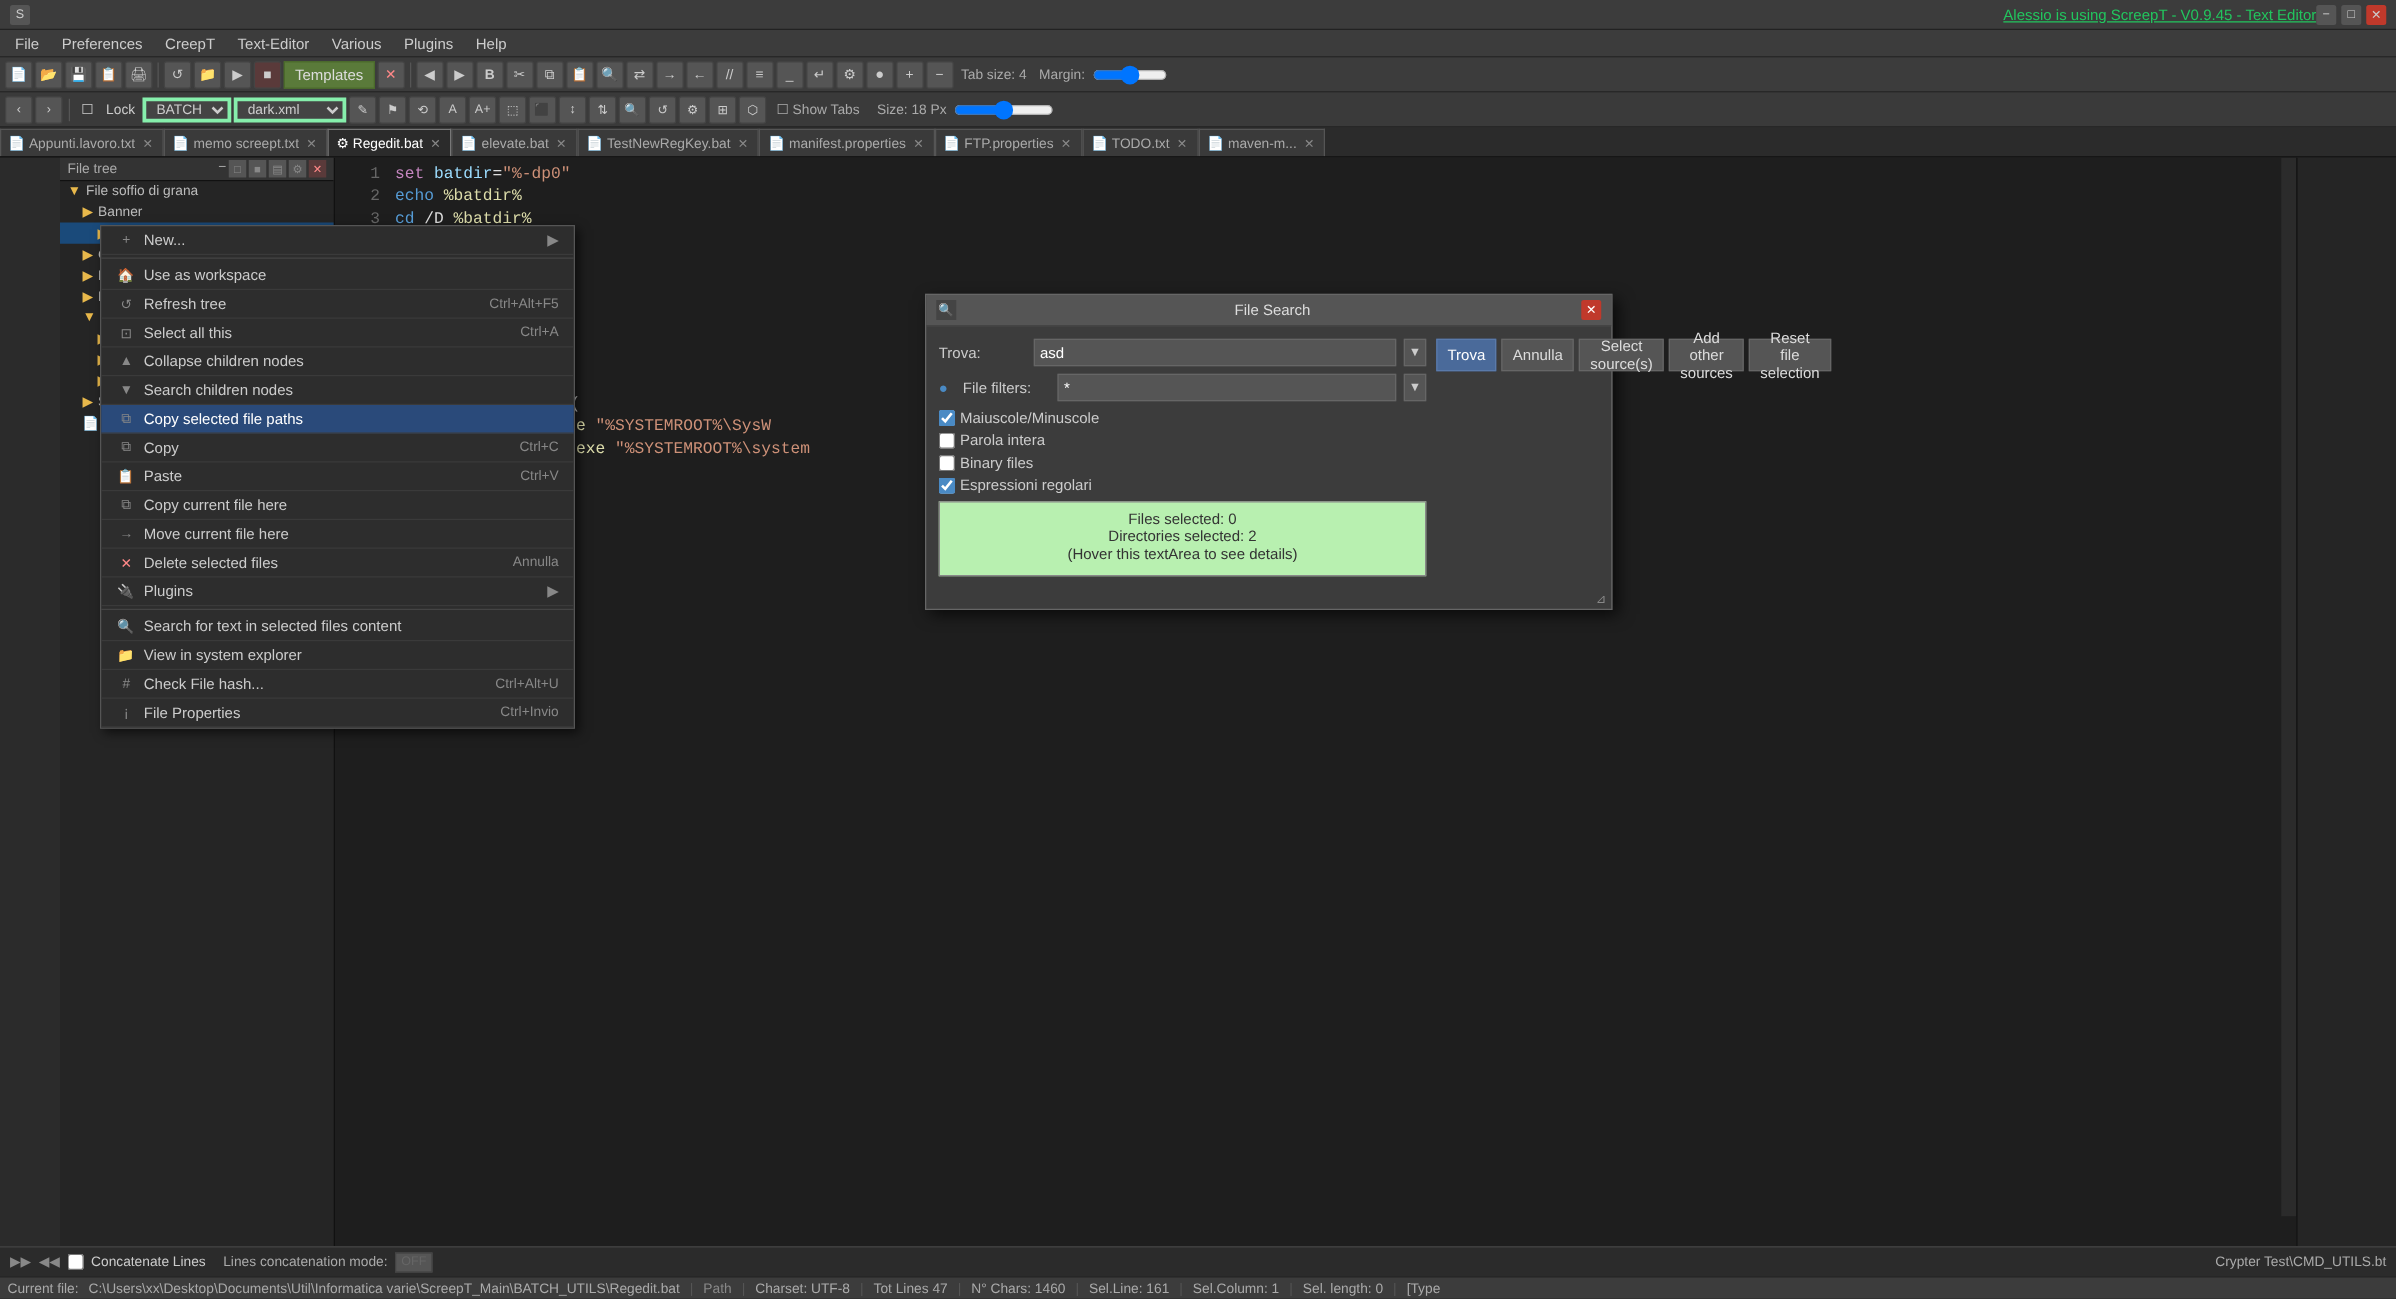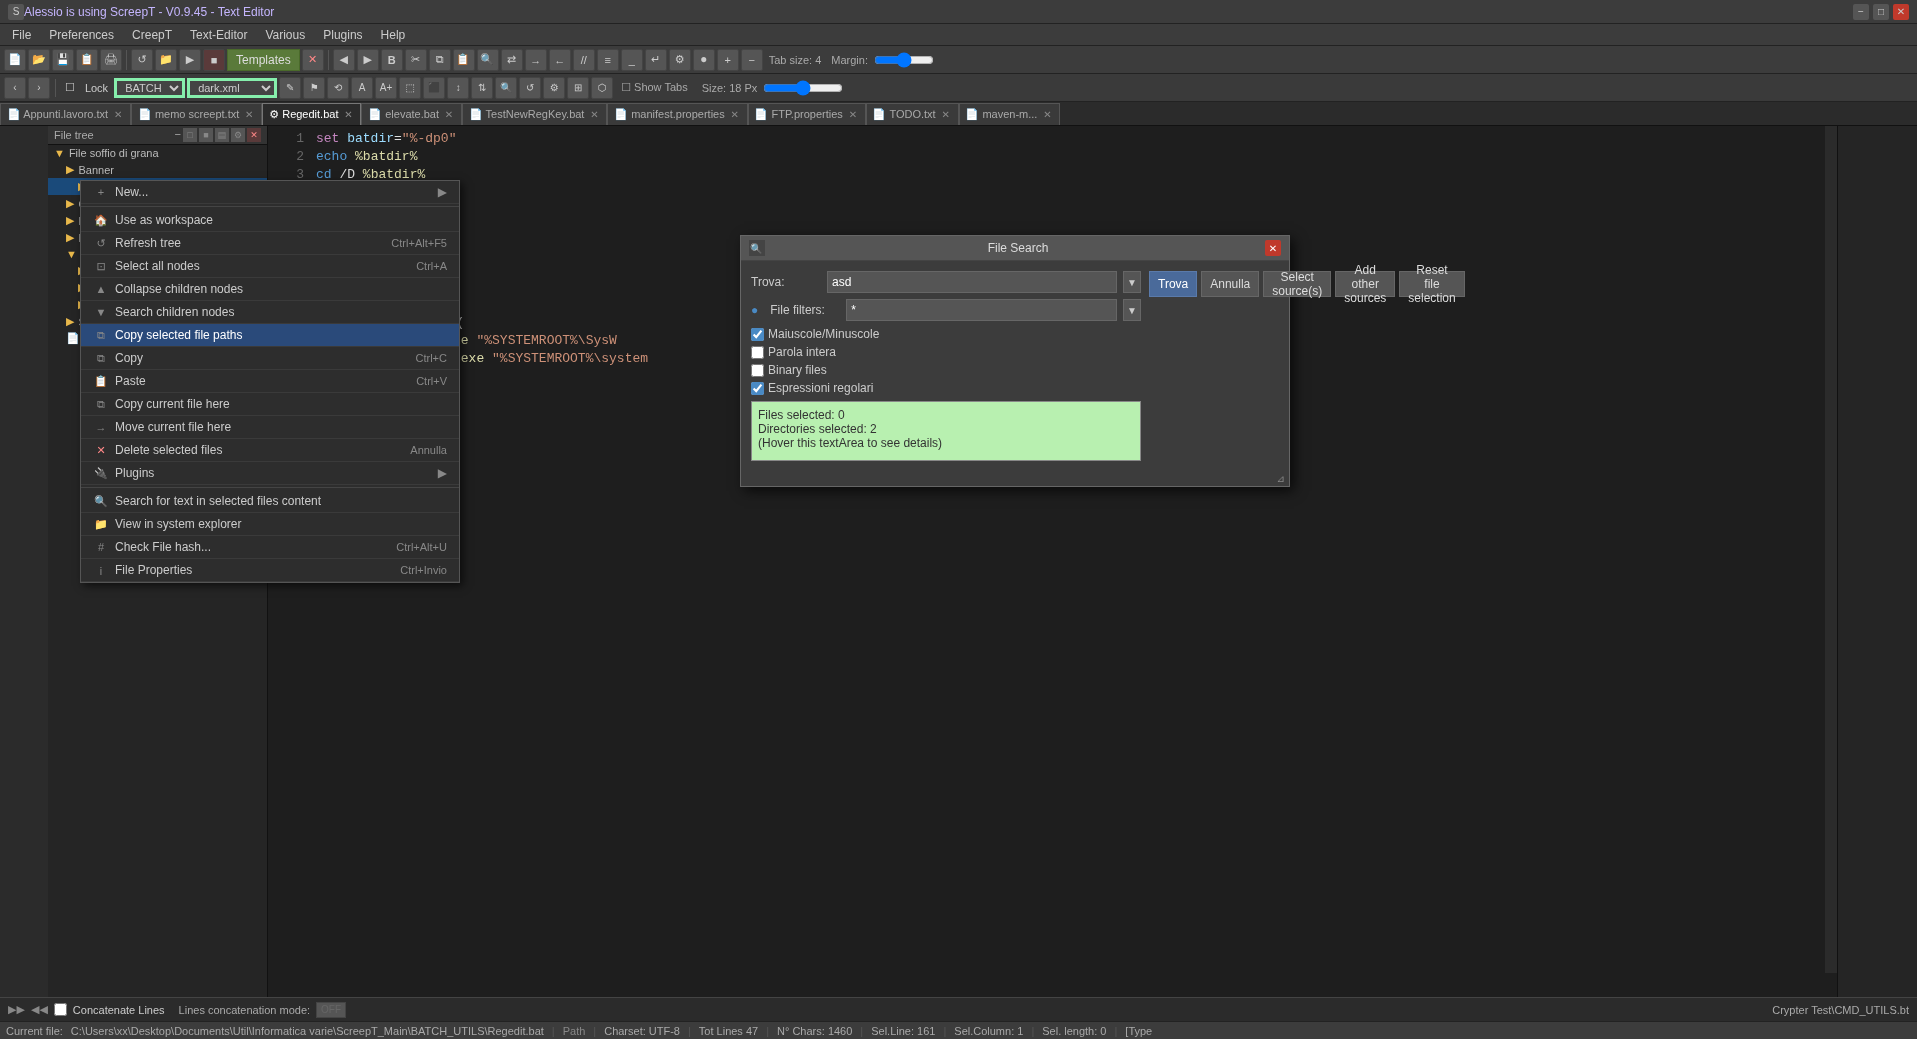--- a/index.html
+++ b/index.html
@@ -18,24 +18,25 @@
     #title-bar {
       background: #3c3c3c;
       height: 24px;
       display: flex;
       align-items: center;
       justify-content: space-between;
       padding: 0 8px;
       border-bottom: 1px solid #222;
     }
     #title-bar .title {
-      color: #c4b5fd;
+      color: #22c55e;
       font-size: 12px;
       flex: 1;
-      text-align: left;
+      text-align: right;
+      text-decoration: underline;
     }
     #title-bar .window-controls {
       display: flex;
       gap: 4px;
     }
     .win-btn {
       width: 16px;
       height: 16px;
       border-radius: 2px;
       display: flex;
@@ -391,20 +392,21 @@
       color: #fff;
     }
     .results-box {
       background: #b8f0b0;
       border: 1px solid #888;
       padding: 6px;
       font-size: 12px;
       color: #333;
       min-height: 60px;
       margin-top: 6px;
+      text-align: center;
     }
     #dialog-resize {
       text-align: right;
       padding: 2px 4px;
       color: #888;
       font-size: 10px;
     }
 
     
     #status-bar {
@@ -760,21 +762,21 @@
     <span class="ctx-label">Use as workspace</span>
     <span class="ctx-shortcut"></span>
   </div>
   <div class="ctx-item">
     <span class="ctx-icon">↺</span>
     <span class="ctx-label">Refresh tree</span>
     <span class="ctx-shortcut">Ctrl+Alt+F5</span>
   </div>
   <div class="ctx-item">
     <span class="ctx-icon">⊡</span>
-    <span class="ctx-label">Select all nodes</span>
+    <span class="ctx-label">Select all this</span>
     <span class="ctx-shortcut">Ctrl+A</span>
   </div>
   <div class="ctx-item">
     <span class="ctx-icon">▲</span>
     <span class="ctx-label">Collapse children nodes</span>
     <span class="ctx-shortcut"></span>
   </div>
   <div class="ctx-item">
     <span class="ctx-icon">▼</span>
     <span class="ctx-label">Search children nodes</span>

